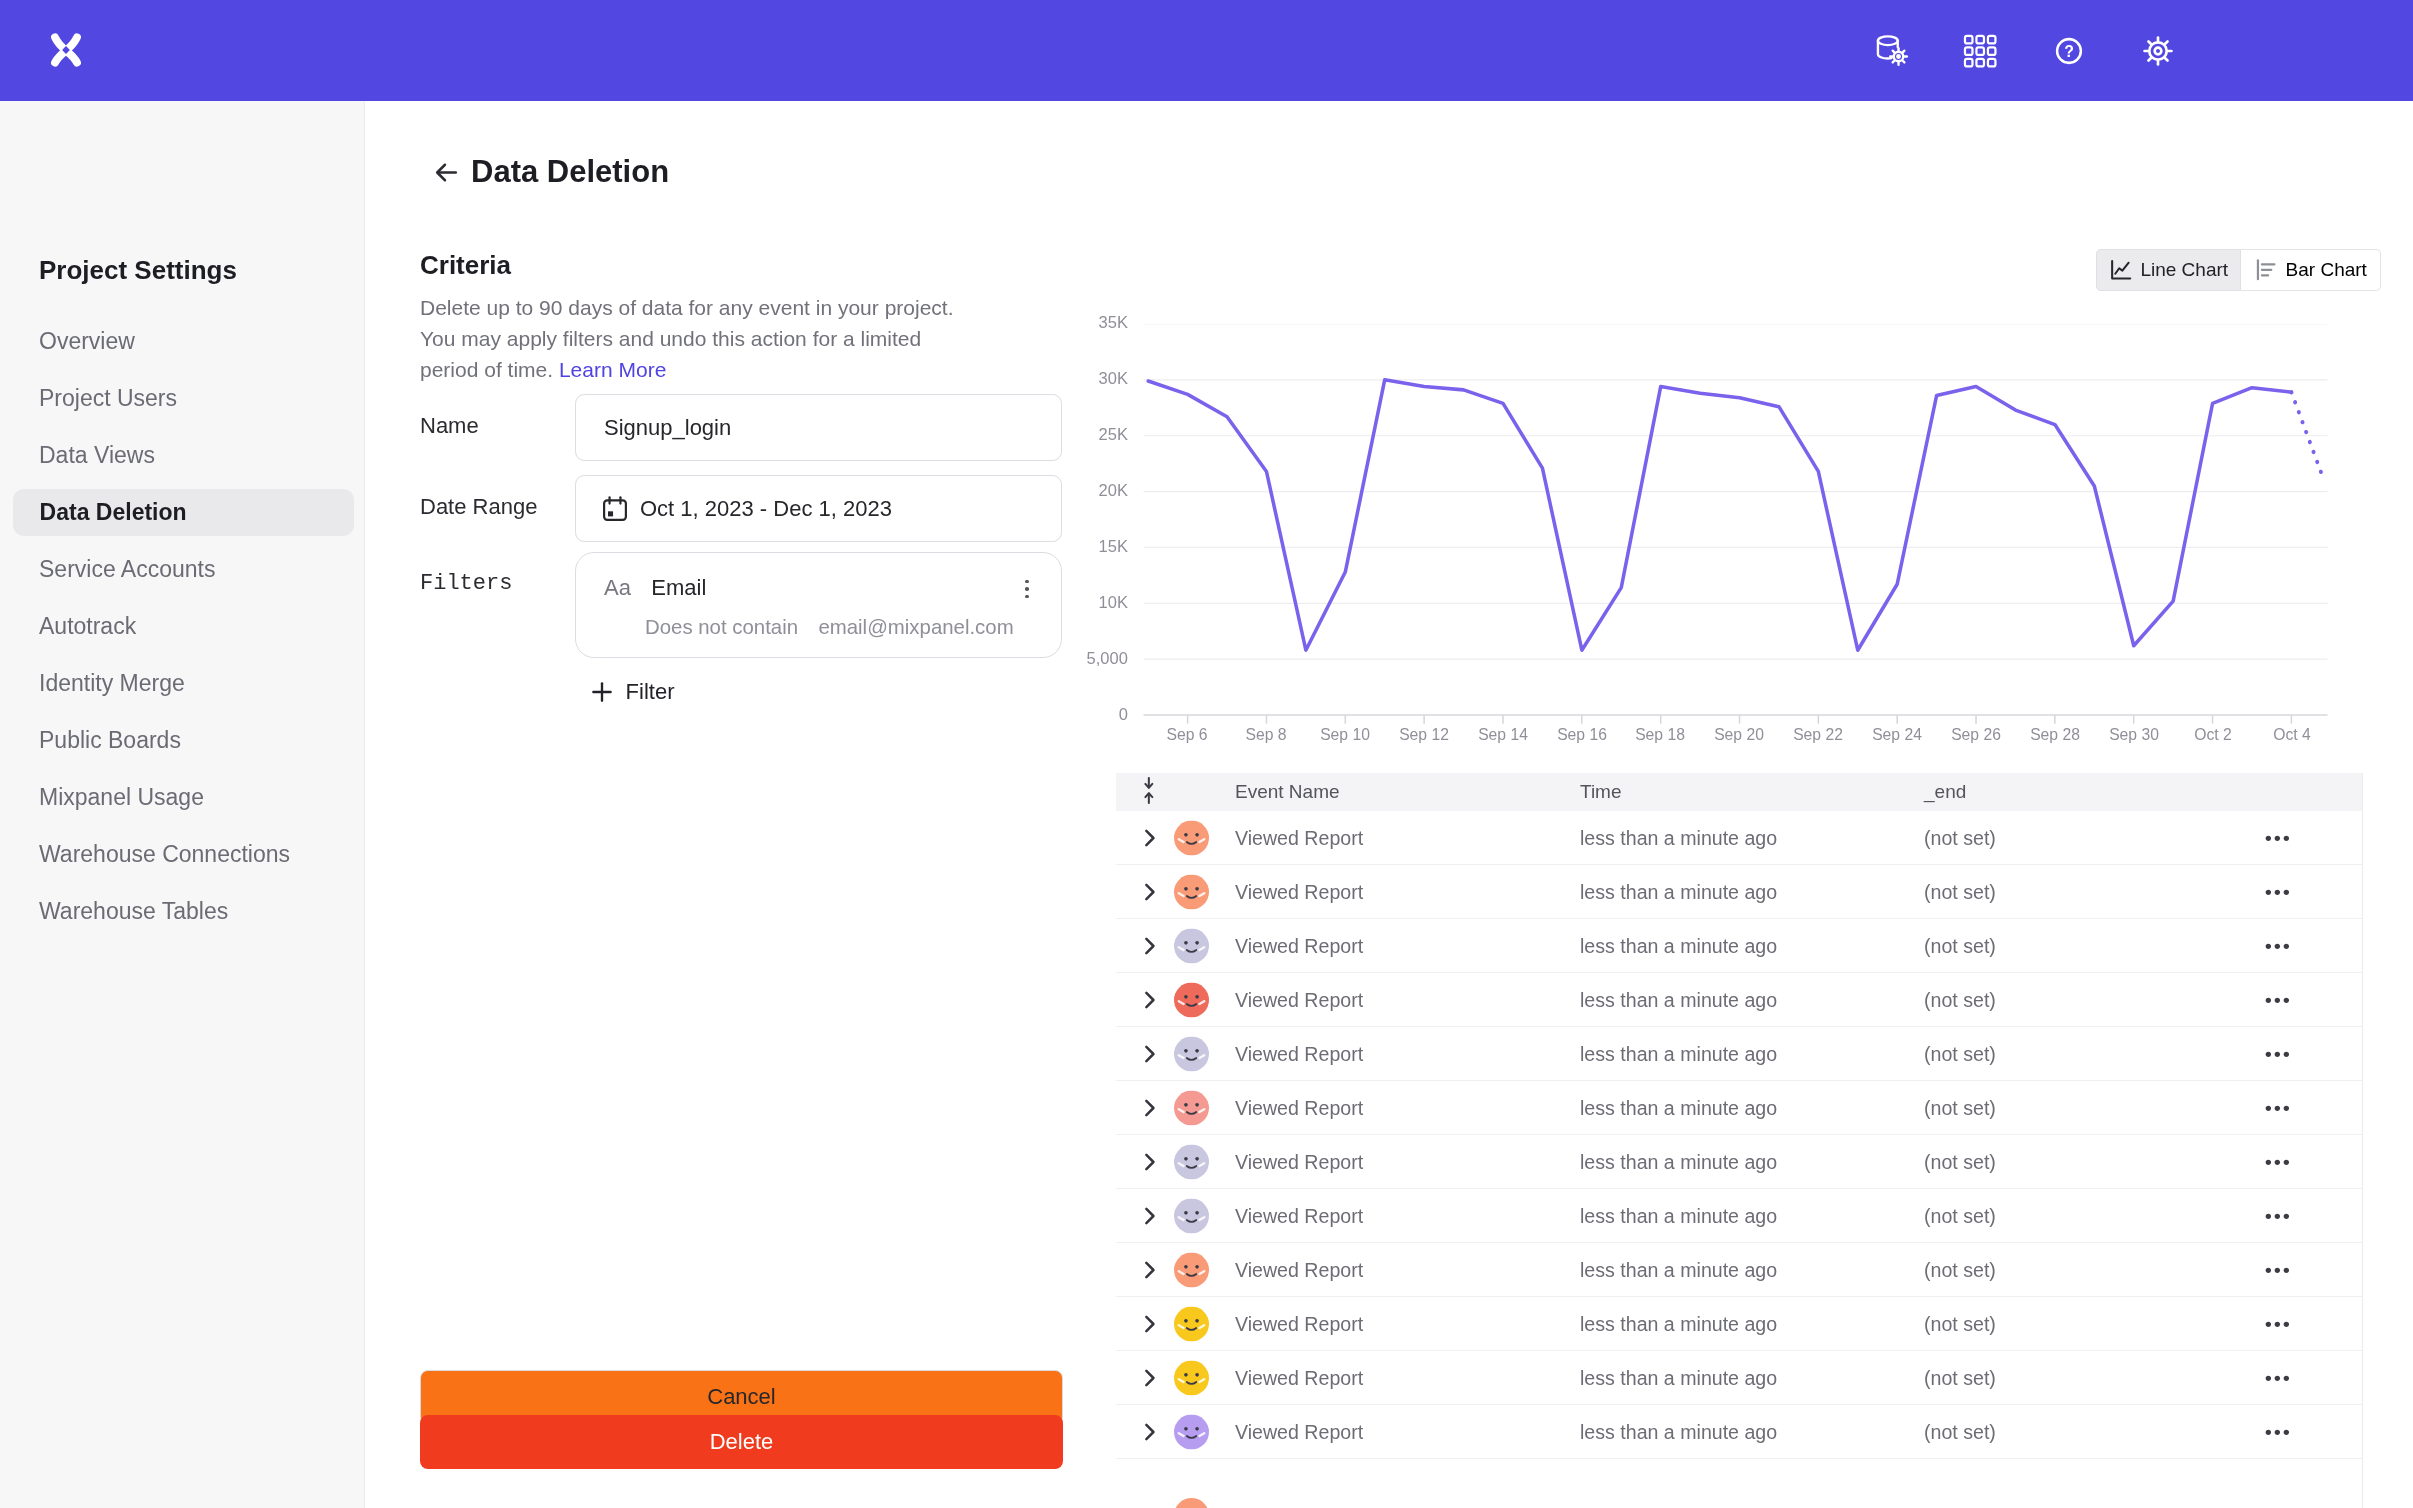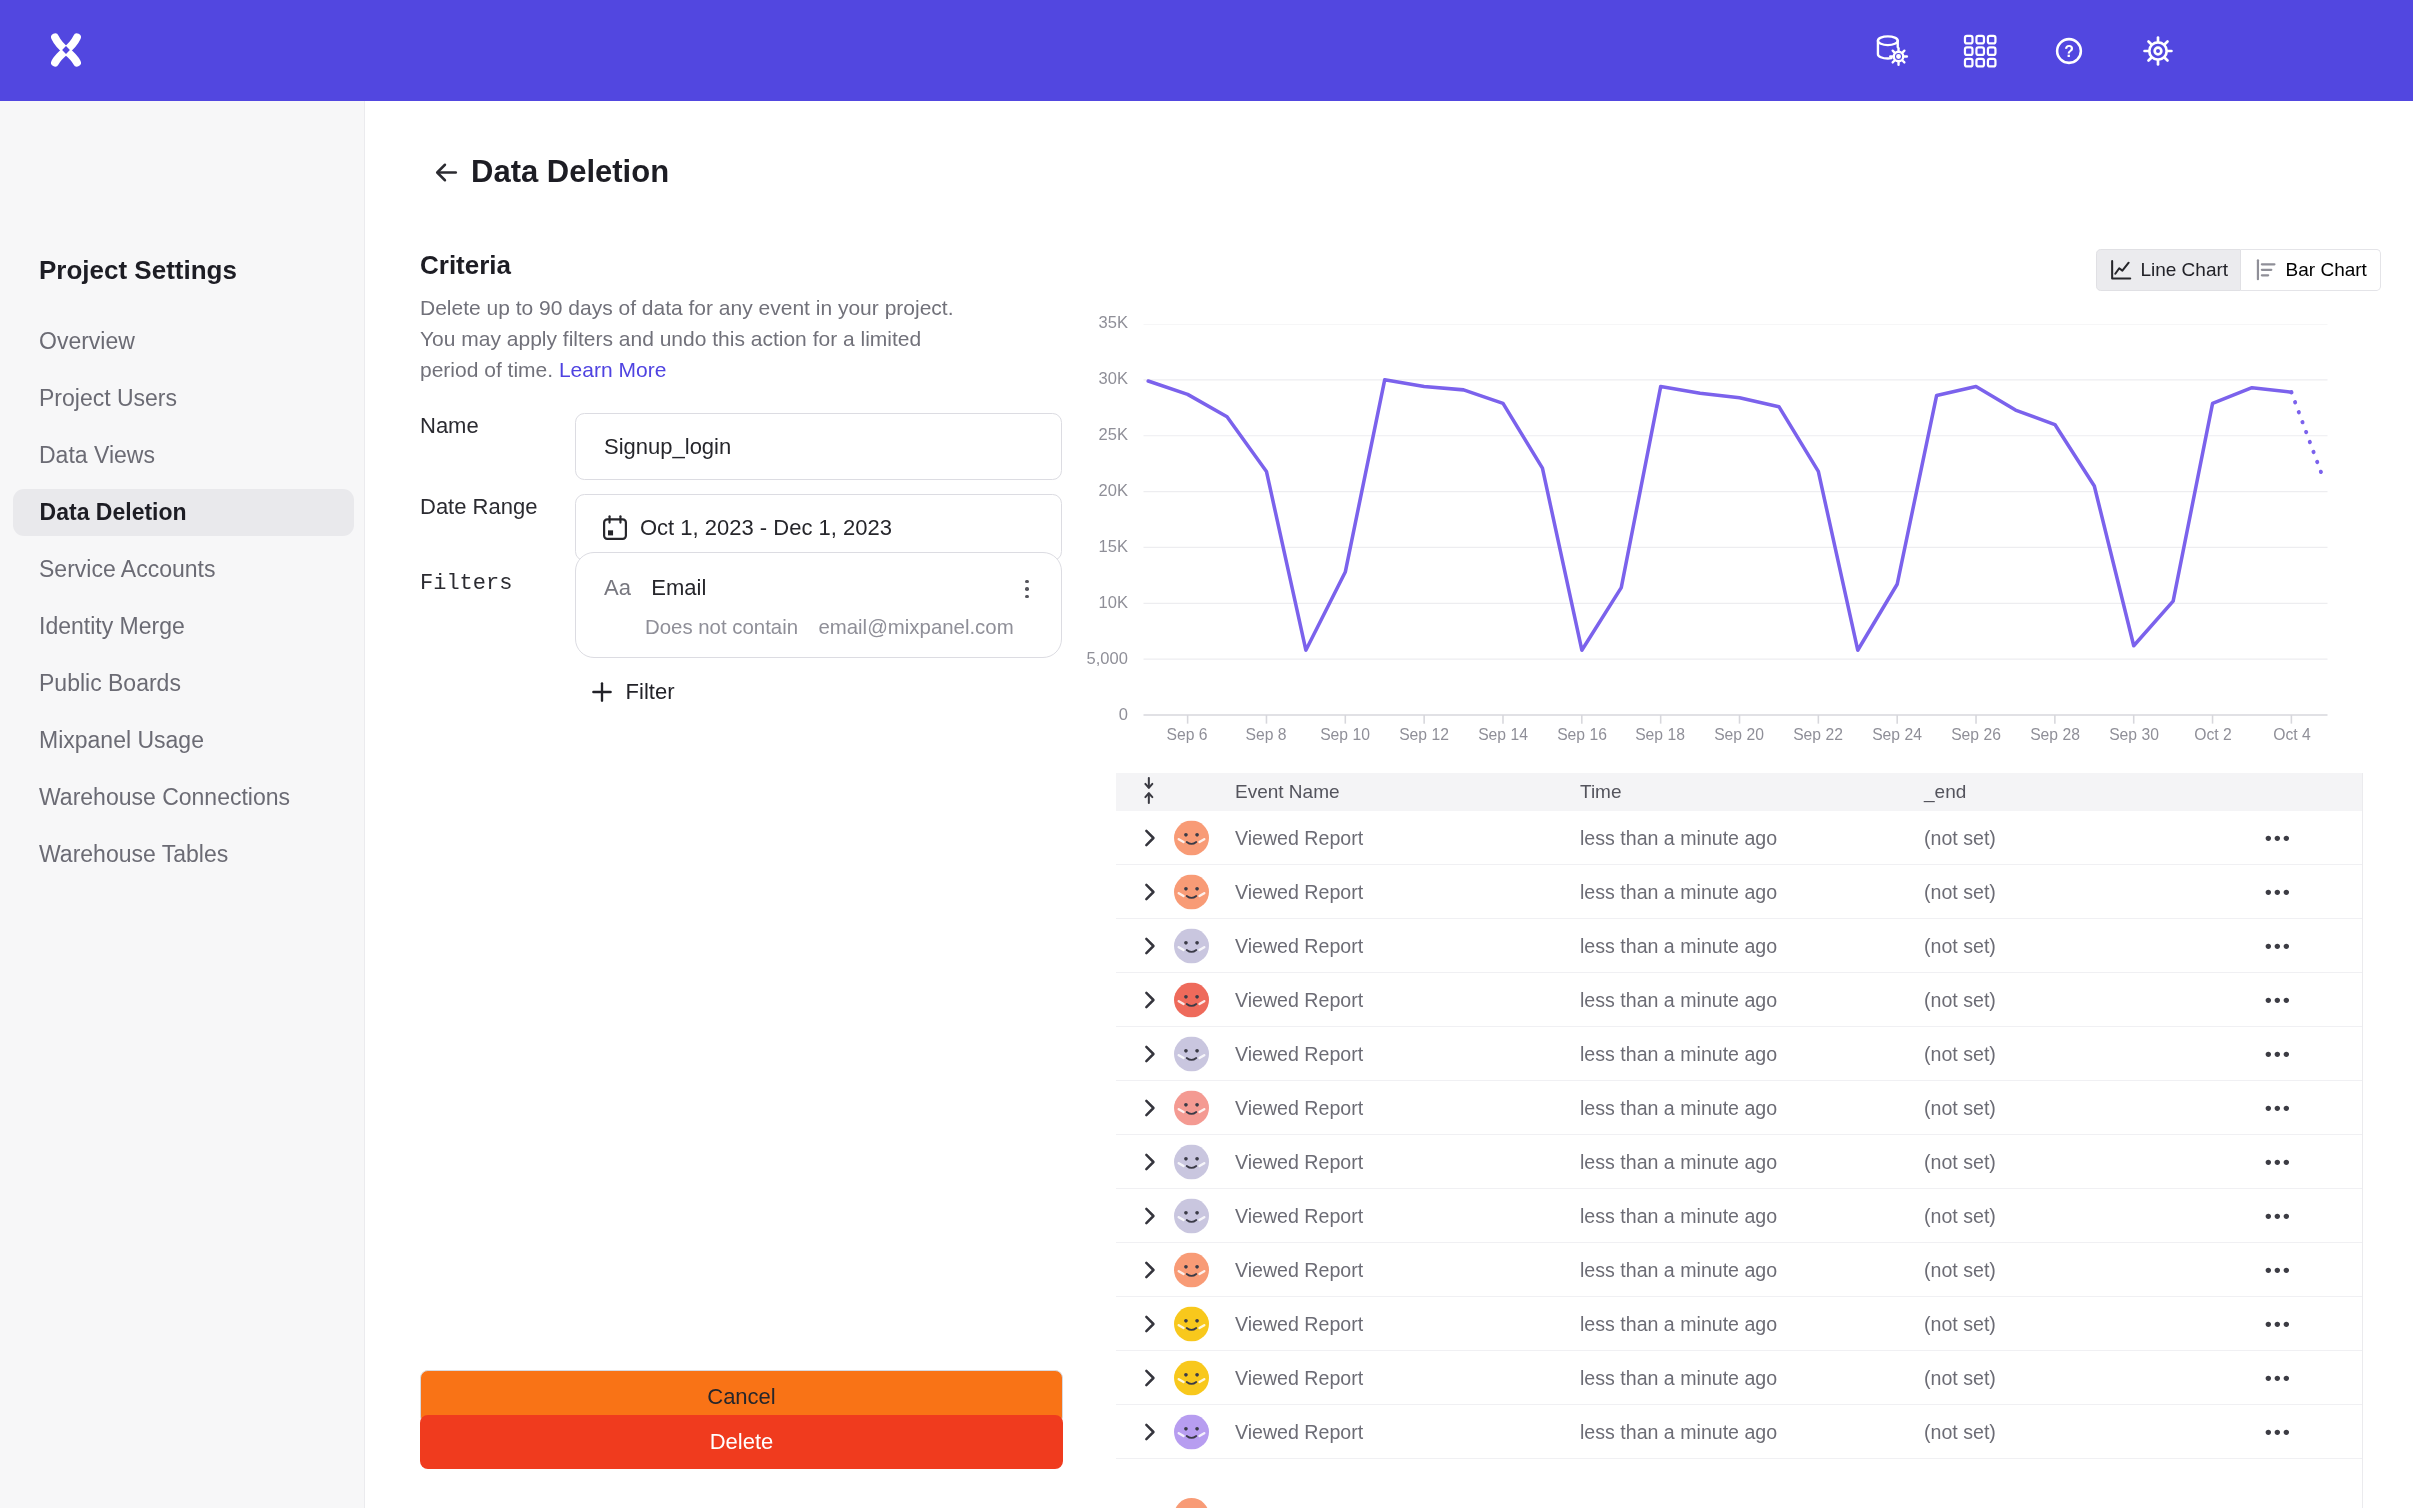--- a/index.html
+++ b/index.html
@@ -22,21 +22,21 @@
 
   
   .back-btn{position:absolute;left:431px;top:157px;width:35px;height:35px;cursor:pointer;}
   .page-title{position:absolute;left:471px;top:154px;font-size:31px;font-weight:700;color:#1d1d24;}
 
   
   .criteria-heading{position:absolute;left:420px;top:250px;font-size:26px;font-weight:700;color:#1d1d24;}
   .criteria-desc{position:absolute;left:420px;top:292px;width:563px;font-size:21px;line-height:31px;color:#71717a;}
   .criteria-desc a{color:#4F43E1;text-decoration:none;cursor:pointer;}
   .field-label{position:absolute;font-size:22px;color:#2b2b31;}
-  .input-box{position:absolute;left:575px;width:487px;height:67px;border:1.2px solid #dcdce2;border-radius:9.4px;background:#fff;box-sizing:border-box;display:flex;align-items:center;cursor:text;margin-top:19px;}
+  .input-box{position:absolute;left:575px;width:487px;height:67px;border:1.2px solid #dcdce2;border-radius:9.4px;background:#fff;box-sizing:border-box;display:flex;align-items:center;cursor:text;}
   .input-box .val{margin-left:28px;font-size:22px;color:#26262b;}
   .input-box .cal{margin-left:25px;display:flex;align-items:center;}
   .input-box.date .val{margin-left:11px;}
   .filter-card{position:absolute;left:575px;top:552px;width:487px;height:106px;border:1.2px solid #dcdce2;border-radius:19px;background:#fff;box-sizing:border-box;cursor:pointer;}
   .filter-line1{position:absolute;left:28px;top:22px;display:flex;align-items:center;gap:20.4px;}
   .filter-aa{font-size:22px;color:#77777f;}
   .filter-prop{font-size:22px;color:#26262b;font-weight:500;}
   .filter-kebab{position:absolute;right:20.4px;top:20.4px;width:27px;height:31px;display:flex;flex-direction:column;align-items:center;justify-content:center;gap:3.9px;cursor:pointer;}
   .filter-kebab .dot{width:3.5px;height:3.5px;border-radius:50%;background:#55555c;}
   .filter-line2{position:absolute;left:69px;top:63px;display:flex;gap:20.4px;font-size:20.4px;color:#8f8f98;}
@@ -150,20 +150,21 @@
   </div>
 
   <div class="sidebar">
     <div class="sidebar-title">Project Settings</div>
     <div class="sidebar-items" id="sidebar-items">
         <div class="side-item">Overview</div>
         <div class="side-item">Project Users</div>
         <div class="side-item">Data Views</div>
         <div class="side-item selected">Data Deletion</div>
         <div class="side-item">Service Accounts</div>
+        <div class="side-item">Autotrack</div>
         <div class="side-item">Identity Merge</div>
         <div class="side-item">Public Boards</div>
         <div class="side-item">Mixpanel Usage</div>
         <div class="side-item">Warehouse Connections</div>
         <div class="side-item">Warehouse Tables</div>
       </div>
   </div>
 
   <div class="back-btn">
     <svg width="31" height="31" viewBox="0 0 40 40">

